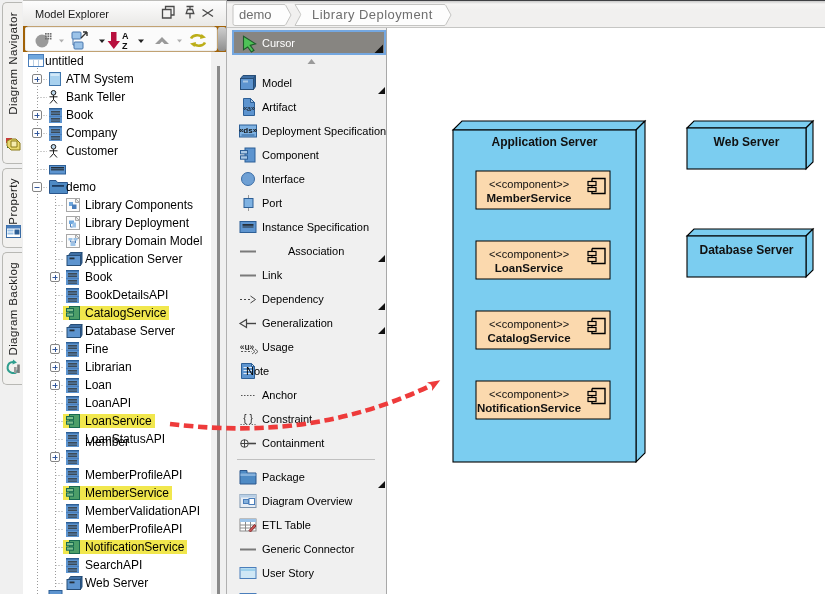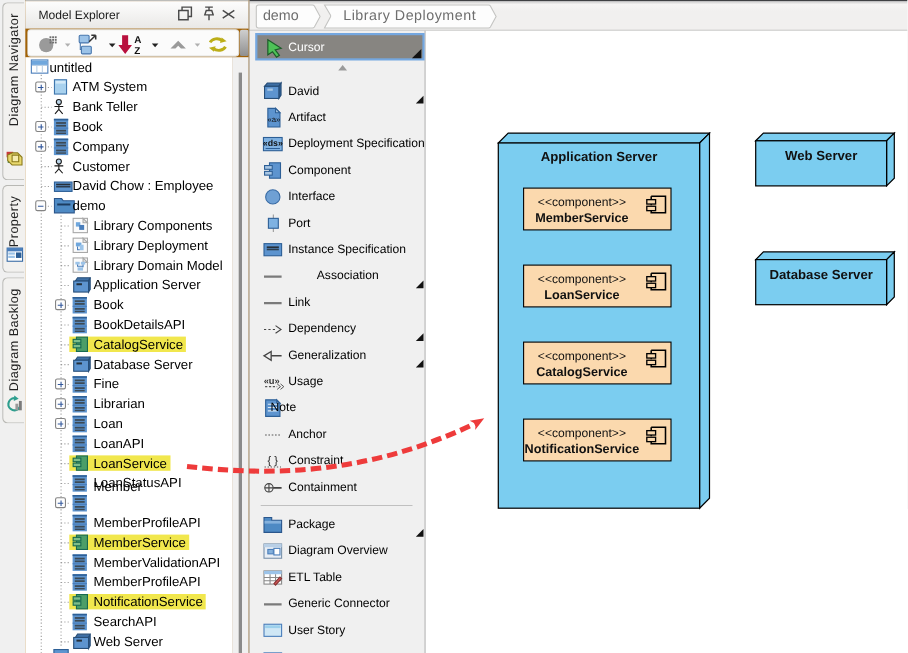--- a/index.html
+++ b/index.html
@@ -392,21 +392,20 @@
 </g>
 <rect x="49" y="590.5" width="13" height="4" fill="#5d94cf" stroke="#2d5f96"></rect>
       </svg>
     <div class="abs" style="left:-23px;top:-52px;width:211px;height:494px;">
         <div class="ttext" style="left:45px;top:52px;">untitled</div>
 <div class="ttext" style="left:66px;top:70px;">ATM System</div>
 <div class="ttext" style="left:66px;top:88px;">Bank Teller</div>
 <div class="ttext" style="left:66px;top:106px;">Book</div>
 <div class="ttext" style="left:66px;top:124px;">Company</div>
 <div class="ttext" style="left:66px;top:142px;">Customer</div>
-<div class="ttext" style="left:66px;top:160px;">David Chow : Employee</div>
 <div class="ttext" style="left:66px;top:178px;">demo</div>
 <div class="ttext" style="left:85px;top:196px;">Library Components</div>
 <div class="ttext" style="left:85px;top:214px;">Library Deployment</div>
 <div class="ttext" style="left:85px;top:232px;">Library Domain Model</div>
 <div class="ttext" style="left:85px;top:250px;">Application Server</div>
 <div class="ttext" style="left:85px;top:268px;">Book</div>
 <div class="ttext" style="left:85px;top:286px;">BookDetailsAPI</div>
 <div class="ttext" style="left:85px;top:322px;">Database Server</div>
 <div class="ttext" style="left:85px;top:340px;">Fine</div>
 <div class="ttext" style="left:85px;top:358px;">Librarian</div>
@@ -540,21 +539,21 @@
 <rect x="-7" y="-4.5" width="14" height="2.5" fill="#9cd0ec"></rect>
       </g>
 <path d="M10 459.5 H148" stroke="#c0c0c0"></path>
 <g transform="translate(21,599)">
         <rect x="-8" y="-5.5" width="16" height="11" fill="#cfe7f5" stroke="#4a7ebb"></rect>
 <rect x="-7" y="-4.5" width="14" height="2.5" fill="#9cd0ec"></rect>
       </g>
     </svg>
   <div class="abs" style="left:0;top:-28px;width:160px;height:622px;">
       <div class="tlabel" style="left:35px;top:33.5px;color:#fff">Cursor</div>
-<div class="tlabel" style="left:35px;top:74px;">David</div>
+<div class="tlabel" style="left:35px;top:74px;">Model</div>
 <div class="tlabel" style="left:35px;top:98px;">Artifact</div>
 <div class="tlabel" style="left:35px;top:122px;">Deployment Specification</div>
 <div class="tlabel" style="left:35px;top:146px;">Component</div>
 <div class="tlabel" style="left:35px;top:170px;">Interface</div>
 <div class="tlabel" style="left:35px;top:194px;">Port</div>
 <div class="tlabel" style="left:35px;top:218px;">Instance Specification</div>
 <div class="tlabel" style="left:35px;top:242px;margin-left:26px;">Association</div>
 <div class="tlabel" style="left:35px;top:266px;">Link</div>
 <div class="tlabel" style="left:35px;top:290px;">Dependency</div>
 <div class="tlabel" style="left:35px;top:314px;">Generalization</div>

